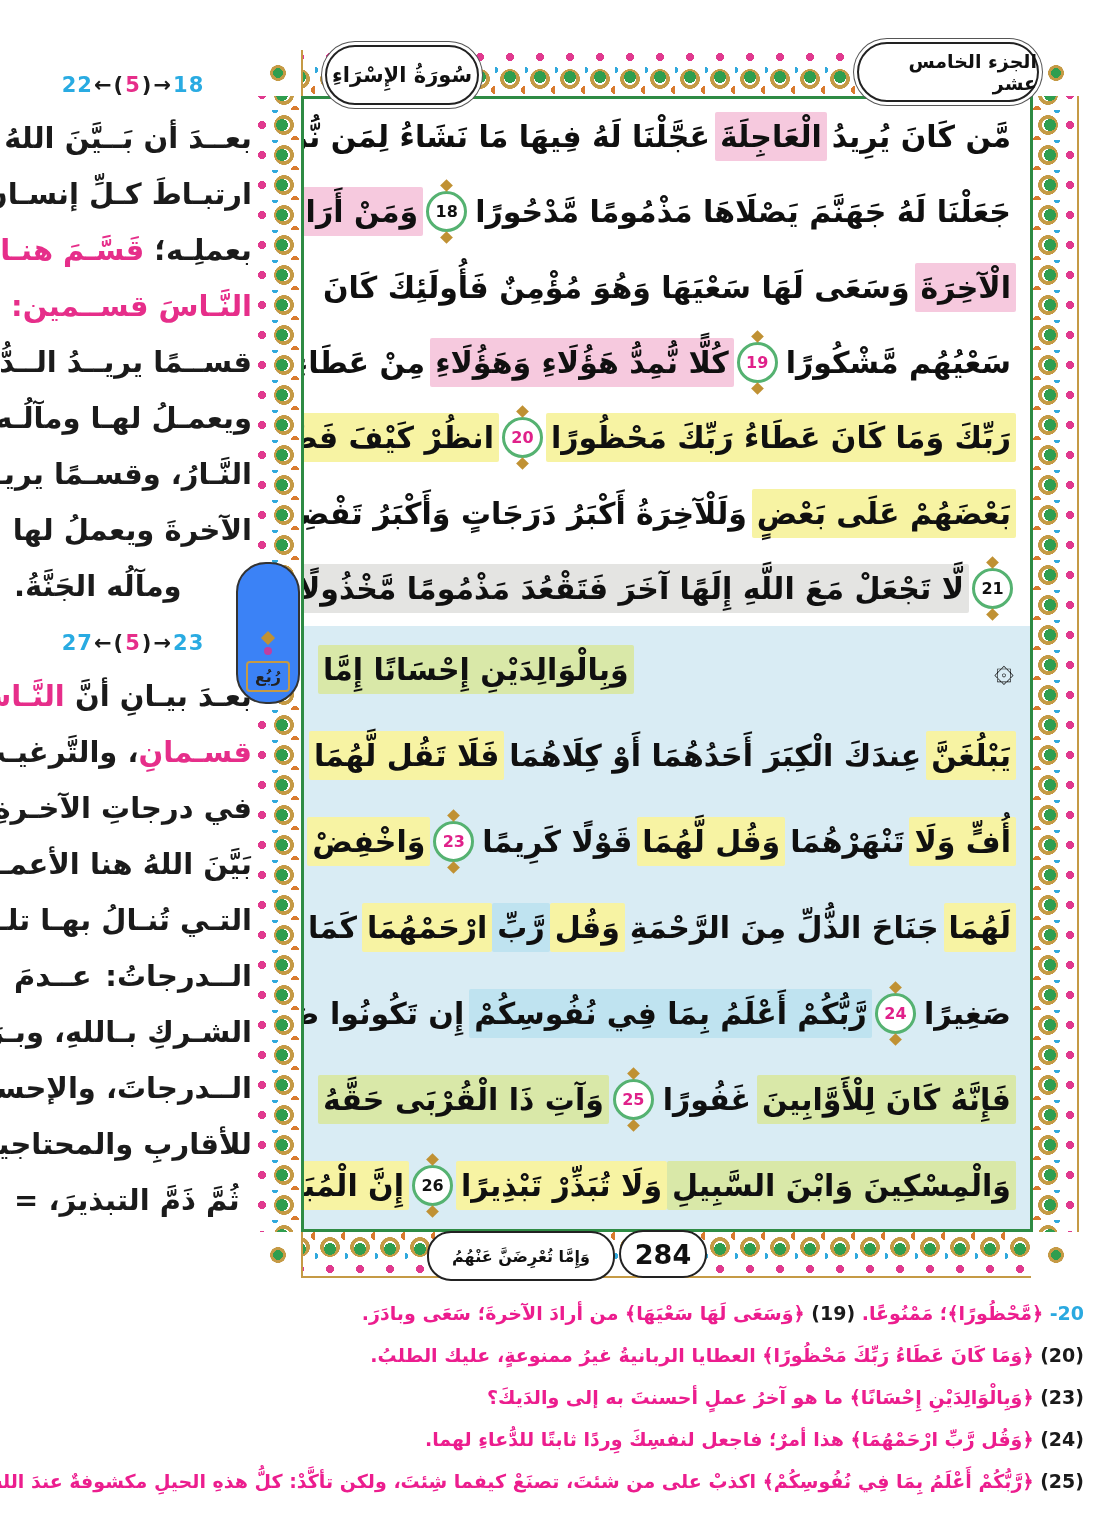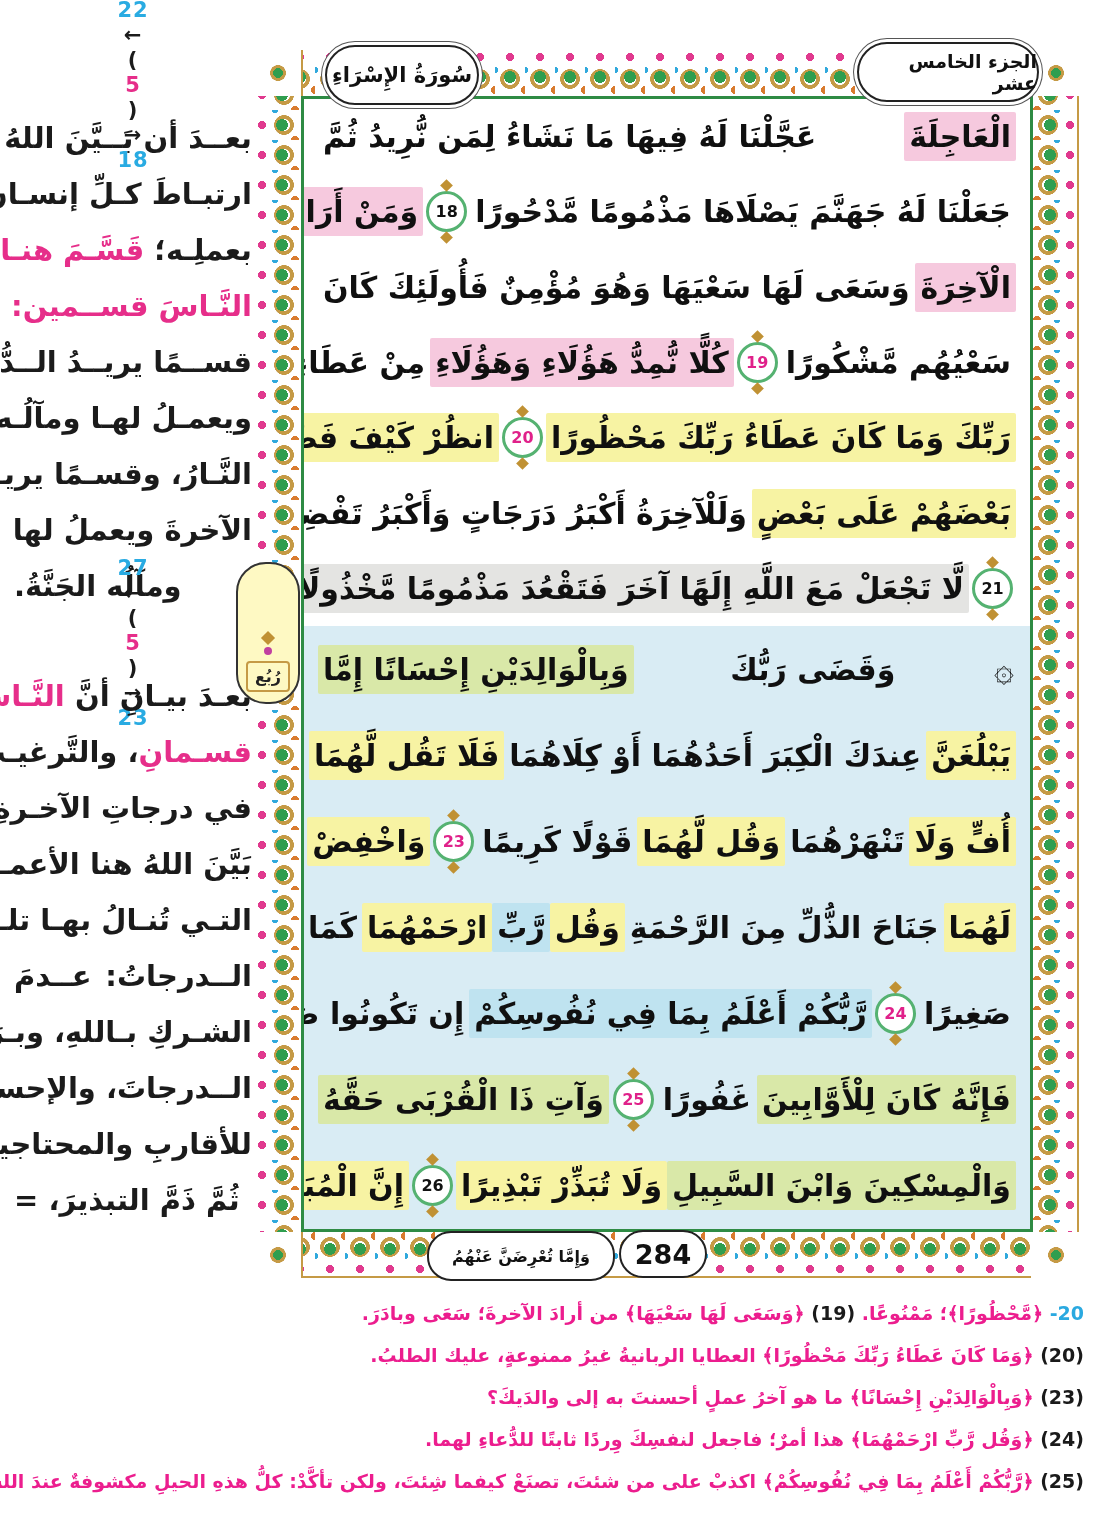--- a/index.html
+++ b/index.html
@@ -2,21 +2,21 @@
 <html lang="ar" style="--pink: #f6c9de; --yellow: #f7f3a3; --green: #d9e8a8; --gray: #e4e4e2; --cyan: #bfe3f0; --blue-bg: #d9ecf4; --magenta: #e62e8a; --footnote-magenta: #ec1d8e; --range-blue: #29abe2; --frame-gold: #c59a45; --frame-green: #2f9e4f;"><head>
 <meta charset="utf-8">
 <style>
   html,body{margin:0;padding:0;background:#fff;}
   body{font-family:"DejaVu Sans",sans-serif;}
   .stage{position:relative;width:1096px;height:1513px;background:#fff;overflow:hidden;direction:ltr;}
 
   
   .sidebar{position:absolute;left:14px;top:66px;width:238px;direction:rtl;color:#1b1b1b;}
   .smarker{direction:ltr;display:flex;justify-content:center;align-items:center;gap:1px;
-           font-weight:bold;font-size:21px;height:38px;letter-spacing:1px;flex-direction:column;}
+           font-weight:bold;font-size:21px;height:38px;letter-spacing:1px;}
   .spara{margin-top:6px;}
   .sline{font-size:29px;font-weight:bold;line-height:56px;text-align:justify;
          text-align-last:justify;white-space:nowrap;}
   .sline.last{text-align-last:left;}
   .c-m{color:#e62e8a;}
   .c-blue{color:#29abe2;}
   .c-k{color:#1b1b1b;}
 
   
   .frame{position:absolute;left:255px;top:50px;width:824px;height:1228px;background:#fff;}
@@ -68,21 +68,21 @@
   .vm .n{width:35px;height:35px;border:3px solid #55b271;border-radius:50%;background:#fff;
          display:flex;align-items:center;justify-content:center;font-size:16px;font-weight:bold;}
   .vm .n.mag{color:#e0218a;} .vm .n.blk{color:#111;}
 
   
   .cart{position:absolute;background:#fff;border:2px solid #222;border-radius:30px;
         box-shadow:0 0 0 3px #fff,0 0 0 4px #555;display:flex;align-items:center;justify-content:center;
         font-weight:bold;color:#111;z-index:3;direction:rtl;}
   .cart.surah{left:70px;top:-5px;width:150px;height:56px;font-size:21px;}
   .cart.juz{right:40px;top:-8px;width:178px;height:56px;font-size:19px;}
-  .rubmed{position:absolute;left:-19px;top:512px;width:64px;height:142px;background:#fef9c3;
+  .rubmed{position:absolute;left:-19px;top:512px;width:64px;height:142px;background:#3b82f6;
           border:2px solid #333;border-radius:30px;z-index:3;display:flex;flex-direction:column;
           align-items:center;justify-content:flex-end;padding-bottom:10px;box-sizing:border-box;}
   .rubmed .orn1{width:10px;height:10px;background:#c09133;transform:rotate(45deg);margin-bottom:4px;}
   .rubmed .orn2{width:8px;height:8px;border-radius:50%;background:#c13fa0;margin-bottom:6px;}
   .rubmed .lbl{border:2px solid #c59a45;border-radius:4px;padding:4px 7px;font-size:16px;font-weight:bold;color:#222;}
   .oval{position:absolute;background:#fff;border:2px solid #222;border-radius:24px;z-index:3;
         display:flex;align-items:center;justify-content:center;font-weight:bold;color:#111;}
   .pagenum{left:364px;bottom:0px;width:84px;height:44px;font-size:27px;}
   .catchword{left:172px;bottom:-3px;width:184px;height:46px;font-size:16px;direction:rtl;}
 
@@ -146,20 +146,21 @@
     <div class="orn v left"></div>
     <div class="orn v right"></div>
     <div class="corner tl"></div>
     <div class="corner tr"></div>
     <div class="corner bl"></div>
     <div class="corner br"></div>
 
     <div class="inner">
       <div class="sec sec-white" id="secWhite">
           <div class="qline">
+            <span class="qseg">مَّن كَانَ يُرِيدُ </span>
             <span class="qseg bg-pink">الْعَاجِلَةَ</span>
             <span class="qseg"> عَجَّلْنَا لَهُ فِيهَا مَا نَشَاءُ لِمَن نُّرِيدُ ثُمَّ</span>
           </div>
           <div class="qline">
             <span class="qseg">جَعَلْنَا لَهُ جَهَنَّمَ يَصْلَاهَا مَذْمُومًا مَّدْحُورًا</span>
             <span class="vm">
               <span class="dia"></span>
               <span class="n blk">18</span>
               <span class="dia"></span>
             </span>
@@ -197,21 +198,20 @@
               <span class="dia"></span>
               <span class="n blk">21</span>
               <span class="dia"></span>
             </span>
             <span class="qseg bg-gray">لَّا تَجْعَلْ مَعَ اللَّهِ إِلَهًا آخَرَ فَتَقْعُدَ مَذْمُومًا مَّخْذُولًا</span>
           </div>
         </div>
       <div class="sec sec-blue" id="secBlue">
           <div class="qline">
             <span class="qseg rubmark">۞</span>
-            <span class="qseg">وَقَضَى رَبُّكَ </span>
             <span class="qseg bg-green">وَبِالْوَالِدَيْنِ إِحْسَانًا إِمَّا</span>
           </div>
           <div class="qline">
             <span class="qseg bg-yellow">يَبْلُغَنَّ</span>
             <span class="qseg"> عِندَكَ الْكِبَرَ أَحَدُهُمَا أَوْ كِلَاهُمَا </span>
             <span class="qseg bg-yellow">فَلَا تَقُل لَّهُمَا</span>
           </div>
           <div class="qline">
             <span class="qseg bg-yellow">أُفٍّ وَلَا</span>
             <span class="qseg"> تَنْهَرْهُمَا </span>

